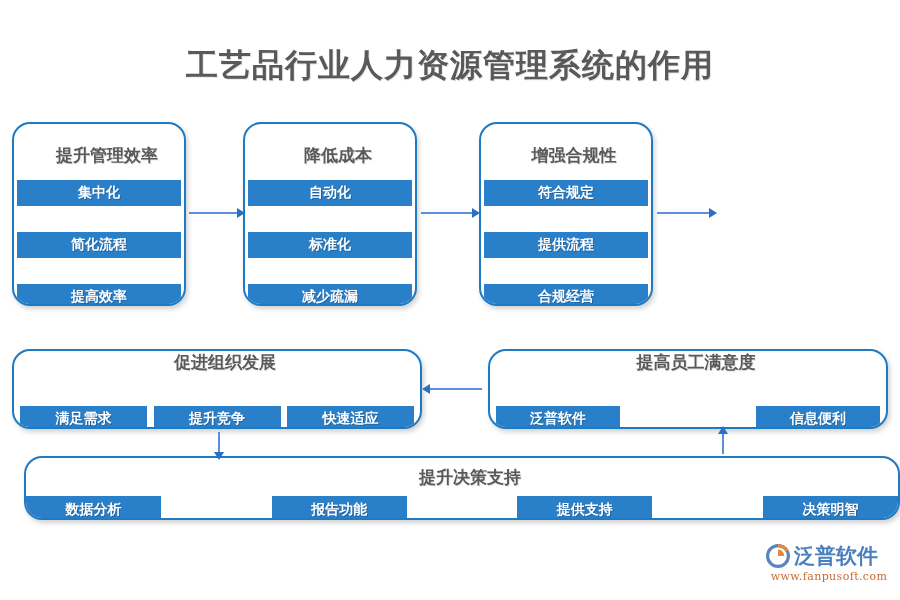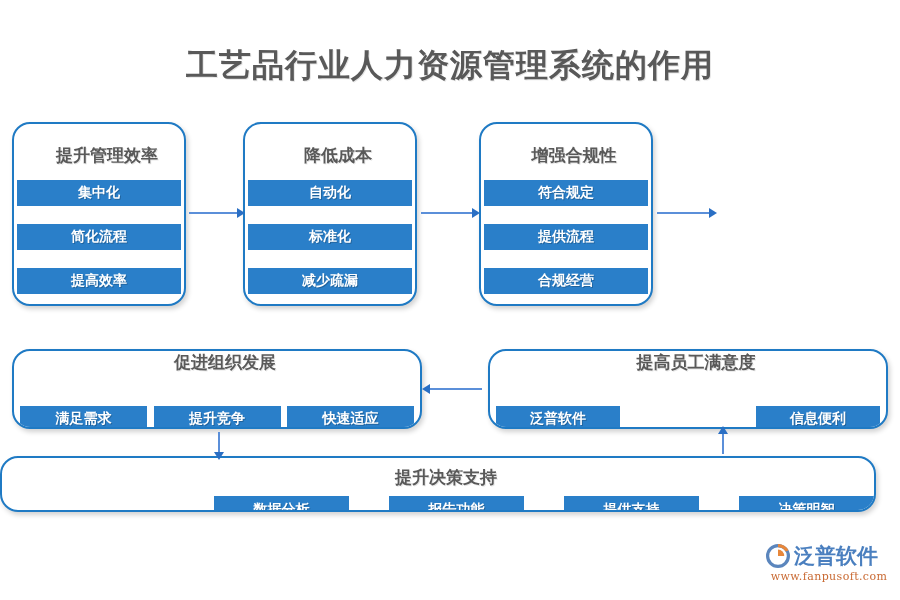--- a/index.html
+++ b/index.html
@@ -74,21 +74,21 @@
   }
   .col-card .card-title {
     font-size: 17px;
     line-height: 17px;
     margin-top: 23px;
     margin-bottom: 16px;
   }
   .col-card .bar {
     height: 26px;
     width: 164px;
-    margin: 0 auto 18px auto;
+    margin: 0 auto 26px auto;
     font-size: 14px;
   }
   #col-1 { left: 12px; }
   #col-2 { left: 243px; }
   #col-3 { left: 479px; }
   #col-4 { left: 716px; }
 
   
   .wide-card {
     top: 349px;
@@ -110,34 +110,34 @@
     height: 25px;
     font-size: 14px;
     flex: 0 0 127px;
   }
   #wide-left  { left: 12px;  width: 410px; }
   #wide-right { left: 488px; width: 400px; }
   #wide-right .bar { flex: 0 0 124px; }
 
   
   #bottom-card {
-    left: 0;
+    left: 24px;
     top: 456px;
     width: 876px;
-    height: 56px;
+    height: 64px;
   }
   #bottom-card .card-title {
     font-size: 17px;
     line-height: 17px;
     margin-top: 11px;
     margin-bottom: 10px;
   }
   #bottom-card .bar-row {
     display: flex;
-    justify-content: flex-end;
+    justify-content: space-between;
     gap: 40px;
   }
   #bottom-card .bar {
     height: 27px;
     width: 135px;
     font-size: 14px;
   }
 
   
   .arrow-h {

